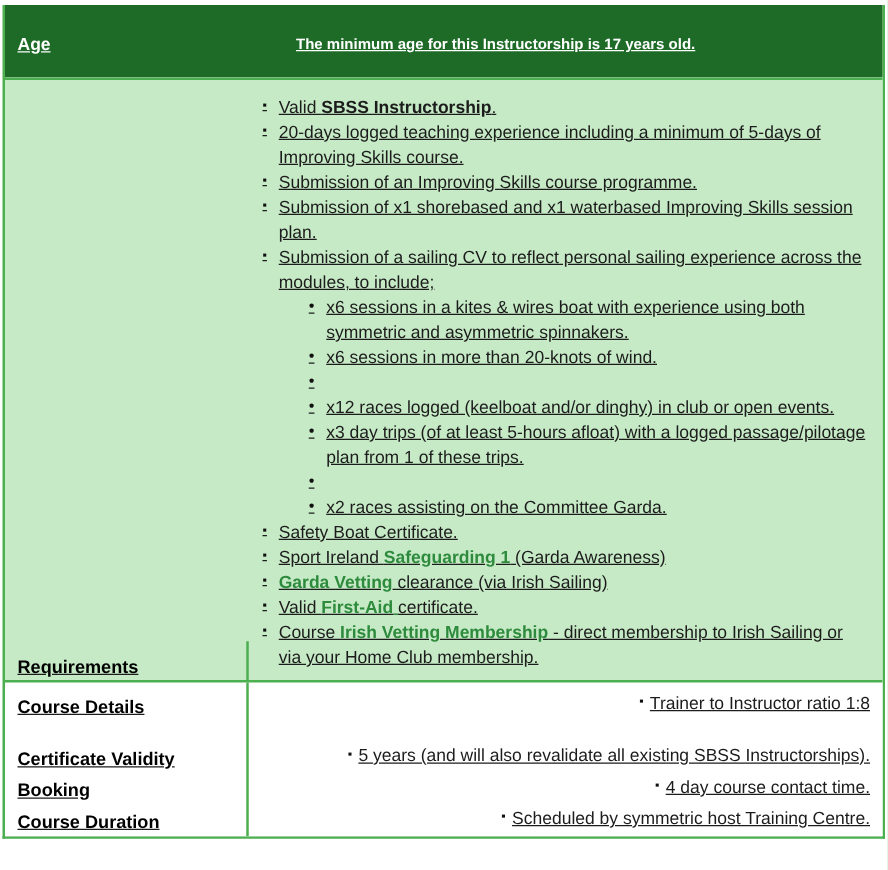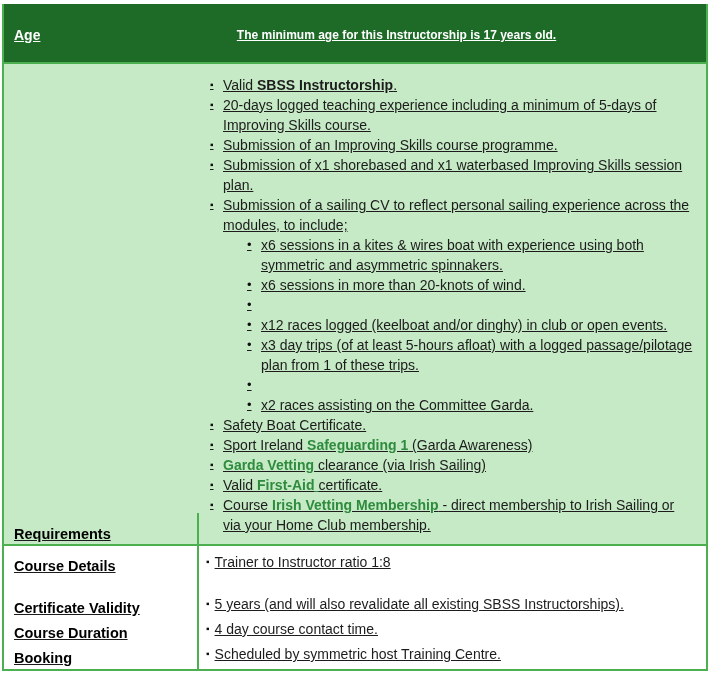--- a/index.html
+++ b/index.html
@@ -38,21 +38,21 @@
   .li.lvl1>.bullet{flex:0 0 13px;font-size:10px;line-height:20px;color:#111;}
   .li.lvl2{padding-left:48px;}
   .li.lvl2>.bullet{flex:0 0 14px;font-size:13px;line-height:20px;color:#111;}
   .li-text{flex:1 1 auto;min-width:0;}
   .bold{font-weight:700;}
   .green-link{color:var(--link-green);font-weight:700;}
   .underline{text-decoration:underline;color:var(--link-green);}
   
   .row-details{background:#ffffff;border-top:2px solid var(--grid);height:125px;}
   .det-labels{border-right:2px solid var(--grid);padding:10px 0 0 10px;}
-  .det-values{padding:6px 26px 0 0;}
+  .det-values{padding:6px 10px 0 0;text-align:right;}
   .det-line{height:20px;}
   .det-line:nth-child(2){margin-top:22px;}
   .det-line:nth-child(3),.det-line:nth-child(4){margin-top:5px;}
   .det-label{font-weight:700;font-size:14.5px;color:#000;}
   .det-value .bullet{display:inline-block;margin:0 5px 0 7px;font-size:10px;color:#111;vertical-align:top;}
 </style>
 </head>
 <body>
 
 <div class="table">
@@ -131,22 +131,22 @@
           <span class="bullet">▪</span>
           <div class="li-text"><span>Course </span><span class="bold green-link">Irish Vetting Membership</span><span> - direct membership to Irish Sailing or via your Home Club membership.</span></div>
         </div>
       </div>
   </div>
 
   <div class="row row-details">
     <div class="label-cell det-labels">
         <div class="det-line det-label">Course Details</div>
         <div class="det-line det-label">Certificate Validity</div>
+        <div class="det-line det-label">Booking</div>
         <div class="det-line det-label">Course Duration</div>
-        <div class="det-line det-label">Booking</div>
       </div>
     <div class="value-cell det-values">
         <div class="det-line det-value"><span class="bullet">▪</span><span>Trainer to Instructor ratio 1:8</span></div>
         <div class="det-line det-value"><span class="bullet">▪</span><span>5 years (and will also revalidate all existing SBSS Instructorships).</span></div>
         <div class="det-line det-value"><span class="bullet">▪</span><span>4 day course contact time.</span></div>
         <div class="det-line det-value"><span class="bullet">▪</span><span>Scheduled by symmetric host Training Centre.</span></div>
       </div>
   </div>
 
 </div>

